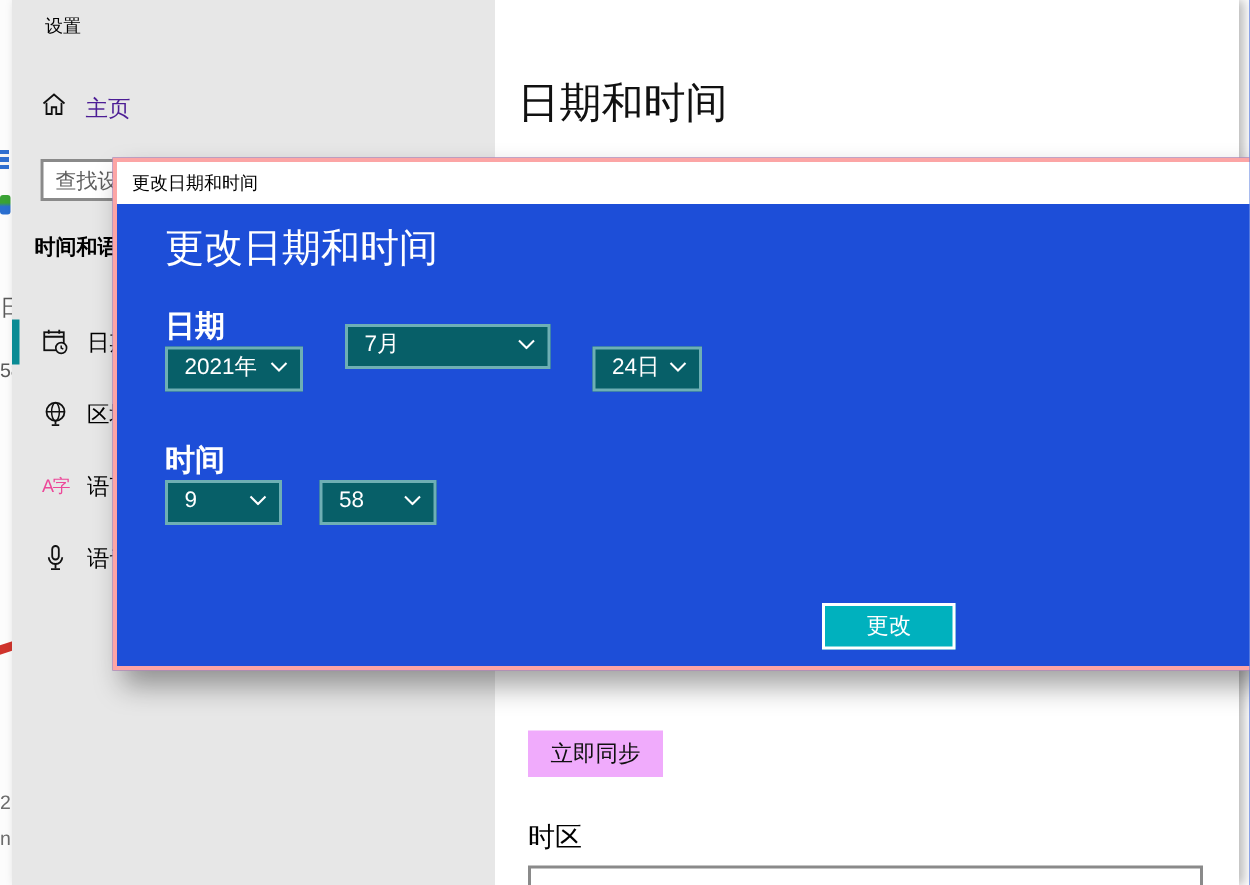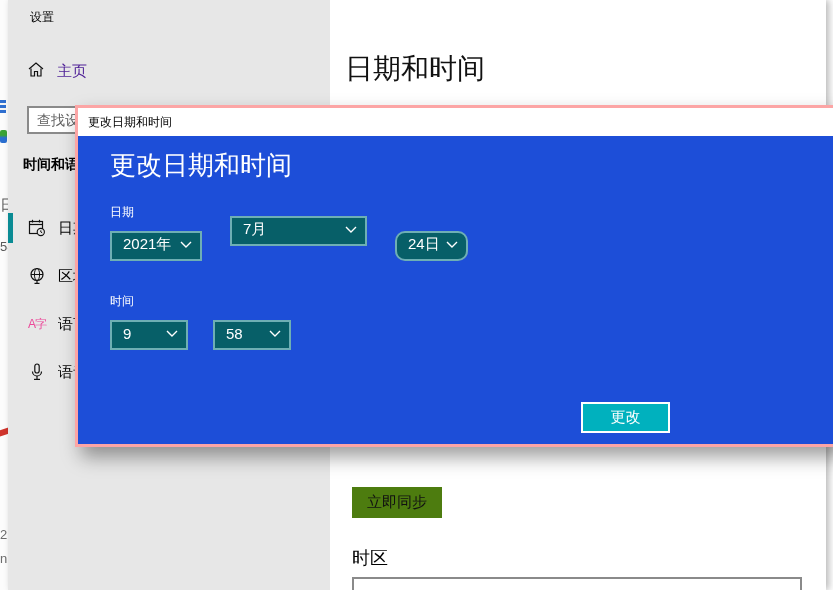--- a/index.html
+++ b/index.html
@@ -48,49 +48,49 @@
   .nav-item{position:relative;height:36px;margin-bottom:12px;display:flex;align-items:center;cursor:default;}
   .nav-item .nav-icon{position:absolute;left:20px;width:18px;height:18px;display:flex;
     align-items:center;justify-content:center;}
   .nav-item .nav-label{position:absolute;left:50px;font-size:15px;color:#000;white-space:nowrap;}
   .nav-item.selected::before{content:"";position:absolute;left:0;top:3px;width:5px;height:30px;background:#0a8b94;}
   .lang-glyph{font-size:12px;color:#ec4899;letter-spacing:-1px;}
 
   .main{position:absolute;left:322px;top:0;right:0;bottom:0;background:#fff;}
   .page-title{position:absolute;left:15px;top:50px;font-size:28px;font-weight:normal;color:#111;margin:0;}
   .time-server{position:absolute;left:22px;top:458px;font-size:15px;color:#6b6b6b;}
-  .sync-btn{position:absolute;left:22px;top:487px;width:90px;height:31px;background:#4d7c0f;
+  .sync-btn{position:absolute;left:22px;top:487px;width:90px;height:31px;background:#f0abfc;
     border:none;font-size:15px;color:#111;cursor:default;
     font-family:"Liberation Sans","DejaVu Sans",sans-serif;}
   .tz-label{position:absolute;left:22px;top:546px;font-size:18px;color:#000;}
   .tz-combo{position:absolute;left:22px;top:577px;width:450px;height:30px;background:#fff;
     border:2px solid #8a8a8a;box-sizing:border-box;}
 
   
   .dialog{position:absolute;left:75px;top:105px;width:823px;height:342px;z-index:10;
     border:3px solid #fca5a5;box-shadow:6px 10px 18px rgba(0,0,0,.38);background:#1d4ed8;box-sizing:border-box;}
   .dialog-titlebar{position:absolute;left:0;top:0;right:0;height:28px;background:#fff;
     display:flex;align-items:center;}
   .dialog-titlebar .t{font-size:12px;color:#000;padding-left:10px;}
   .dlg-heading{position:absolute;left:32px;top:40px;font-size:26px;font-weight:normal;color:#fff;margin:0;}
-  .dlg-label{position:absolute;left:32px;font-size:12px;color:#fff;}
+  .dlg-label{position:absolute;left:32px;font-size:20px;color:#fff;font-weight:bold;}
   .lbl-date{top:96px;} .lbl-time{top:185px;}
   .sel{position:absolute;height:30px;background:#075f68;border:2px solid #6eafb4;
     box-sizing:border-box;display:flex;align-items:center;justify-content:space-between;
     padding:0 8px 4px 11px;color:#fff;font-size:15px;cursor:default;}
   .sel .chev{display:flex;align-items:center;}
   .sel-year{left:32px;top:123px;width:92px;}
   .sel-month{left:152px;top:108px;width:137px;gap:28px;}
-  .sel-day{left:317px;top:123px;width:73px;border-radius:10px;}
+  .sel-day{left:317px;top:123px;width:73px;}
   .sel-hour{left:32px;top:212px;width:78px;}
   .sel-minute{left:135px;top:212px;width:78px;}
   .dlg-btn{position:absolute;top:294px;height:31px;border:2px solid #ffffff;color:#fff;
     font-size:15px;box-sizing:border-box;cursor:default;
     font-family:"Liberation Sans","DejaVu Sans",sans-serif;}
-  .btn-change{left:470px;width:89px;background:#00b1be;margin-left:33px;}
+  .btn-change{left:470px;width:89px;background:#00b1be;}
   .btn-cancel{left:579px;width:90px;background:transparent;}
 </style>
 </head>
 <body>
 
 <div class="edge-strip">
   <div class="frag frag-blue"></div>
   <div class="frag frag-logo"></div>
   <div class="frag frag-ri">日</div>
   <div class="frag frag-58">58</div>

